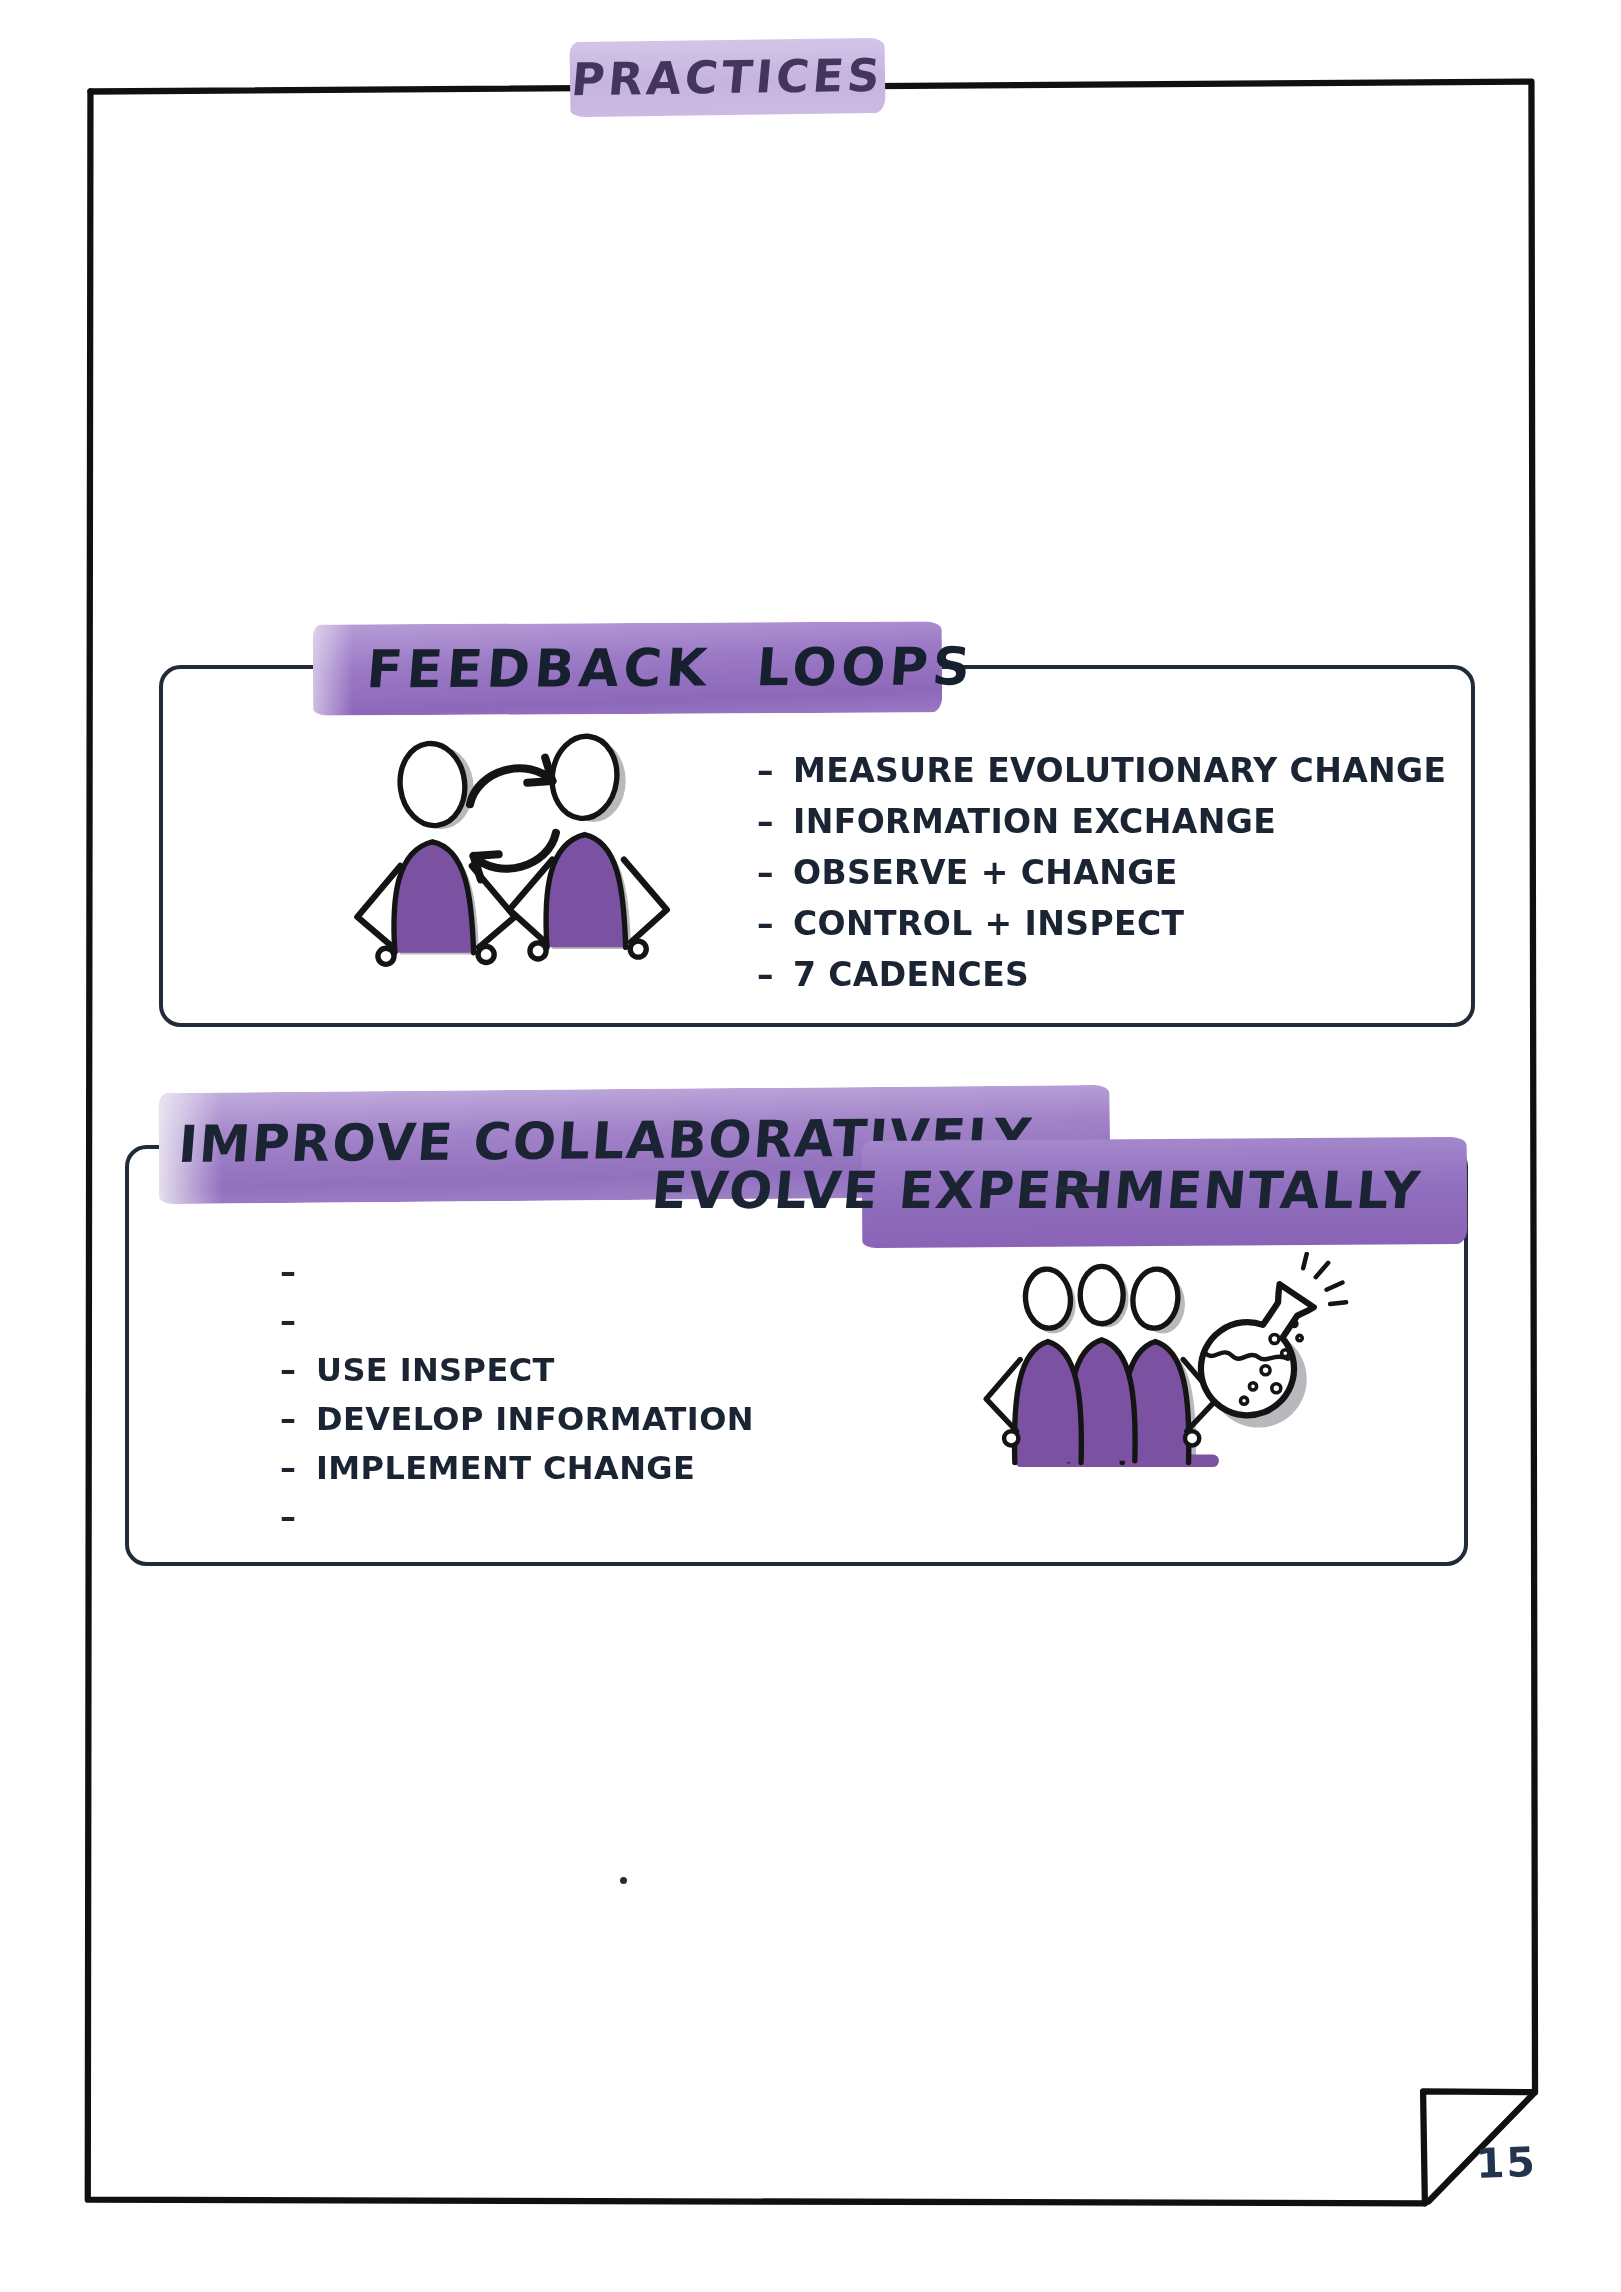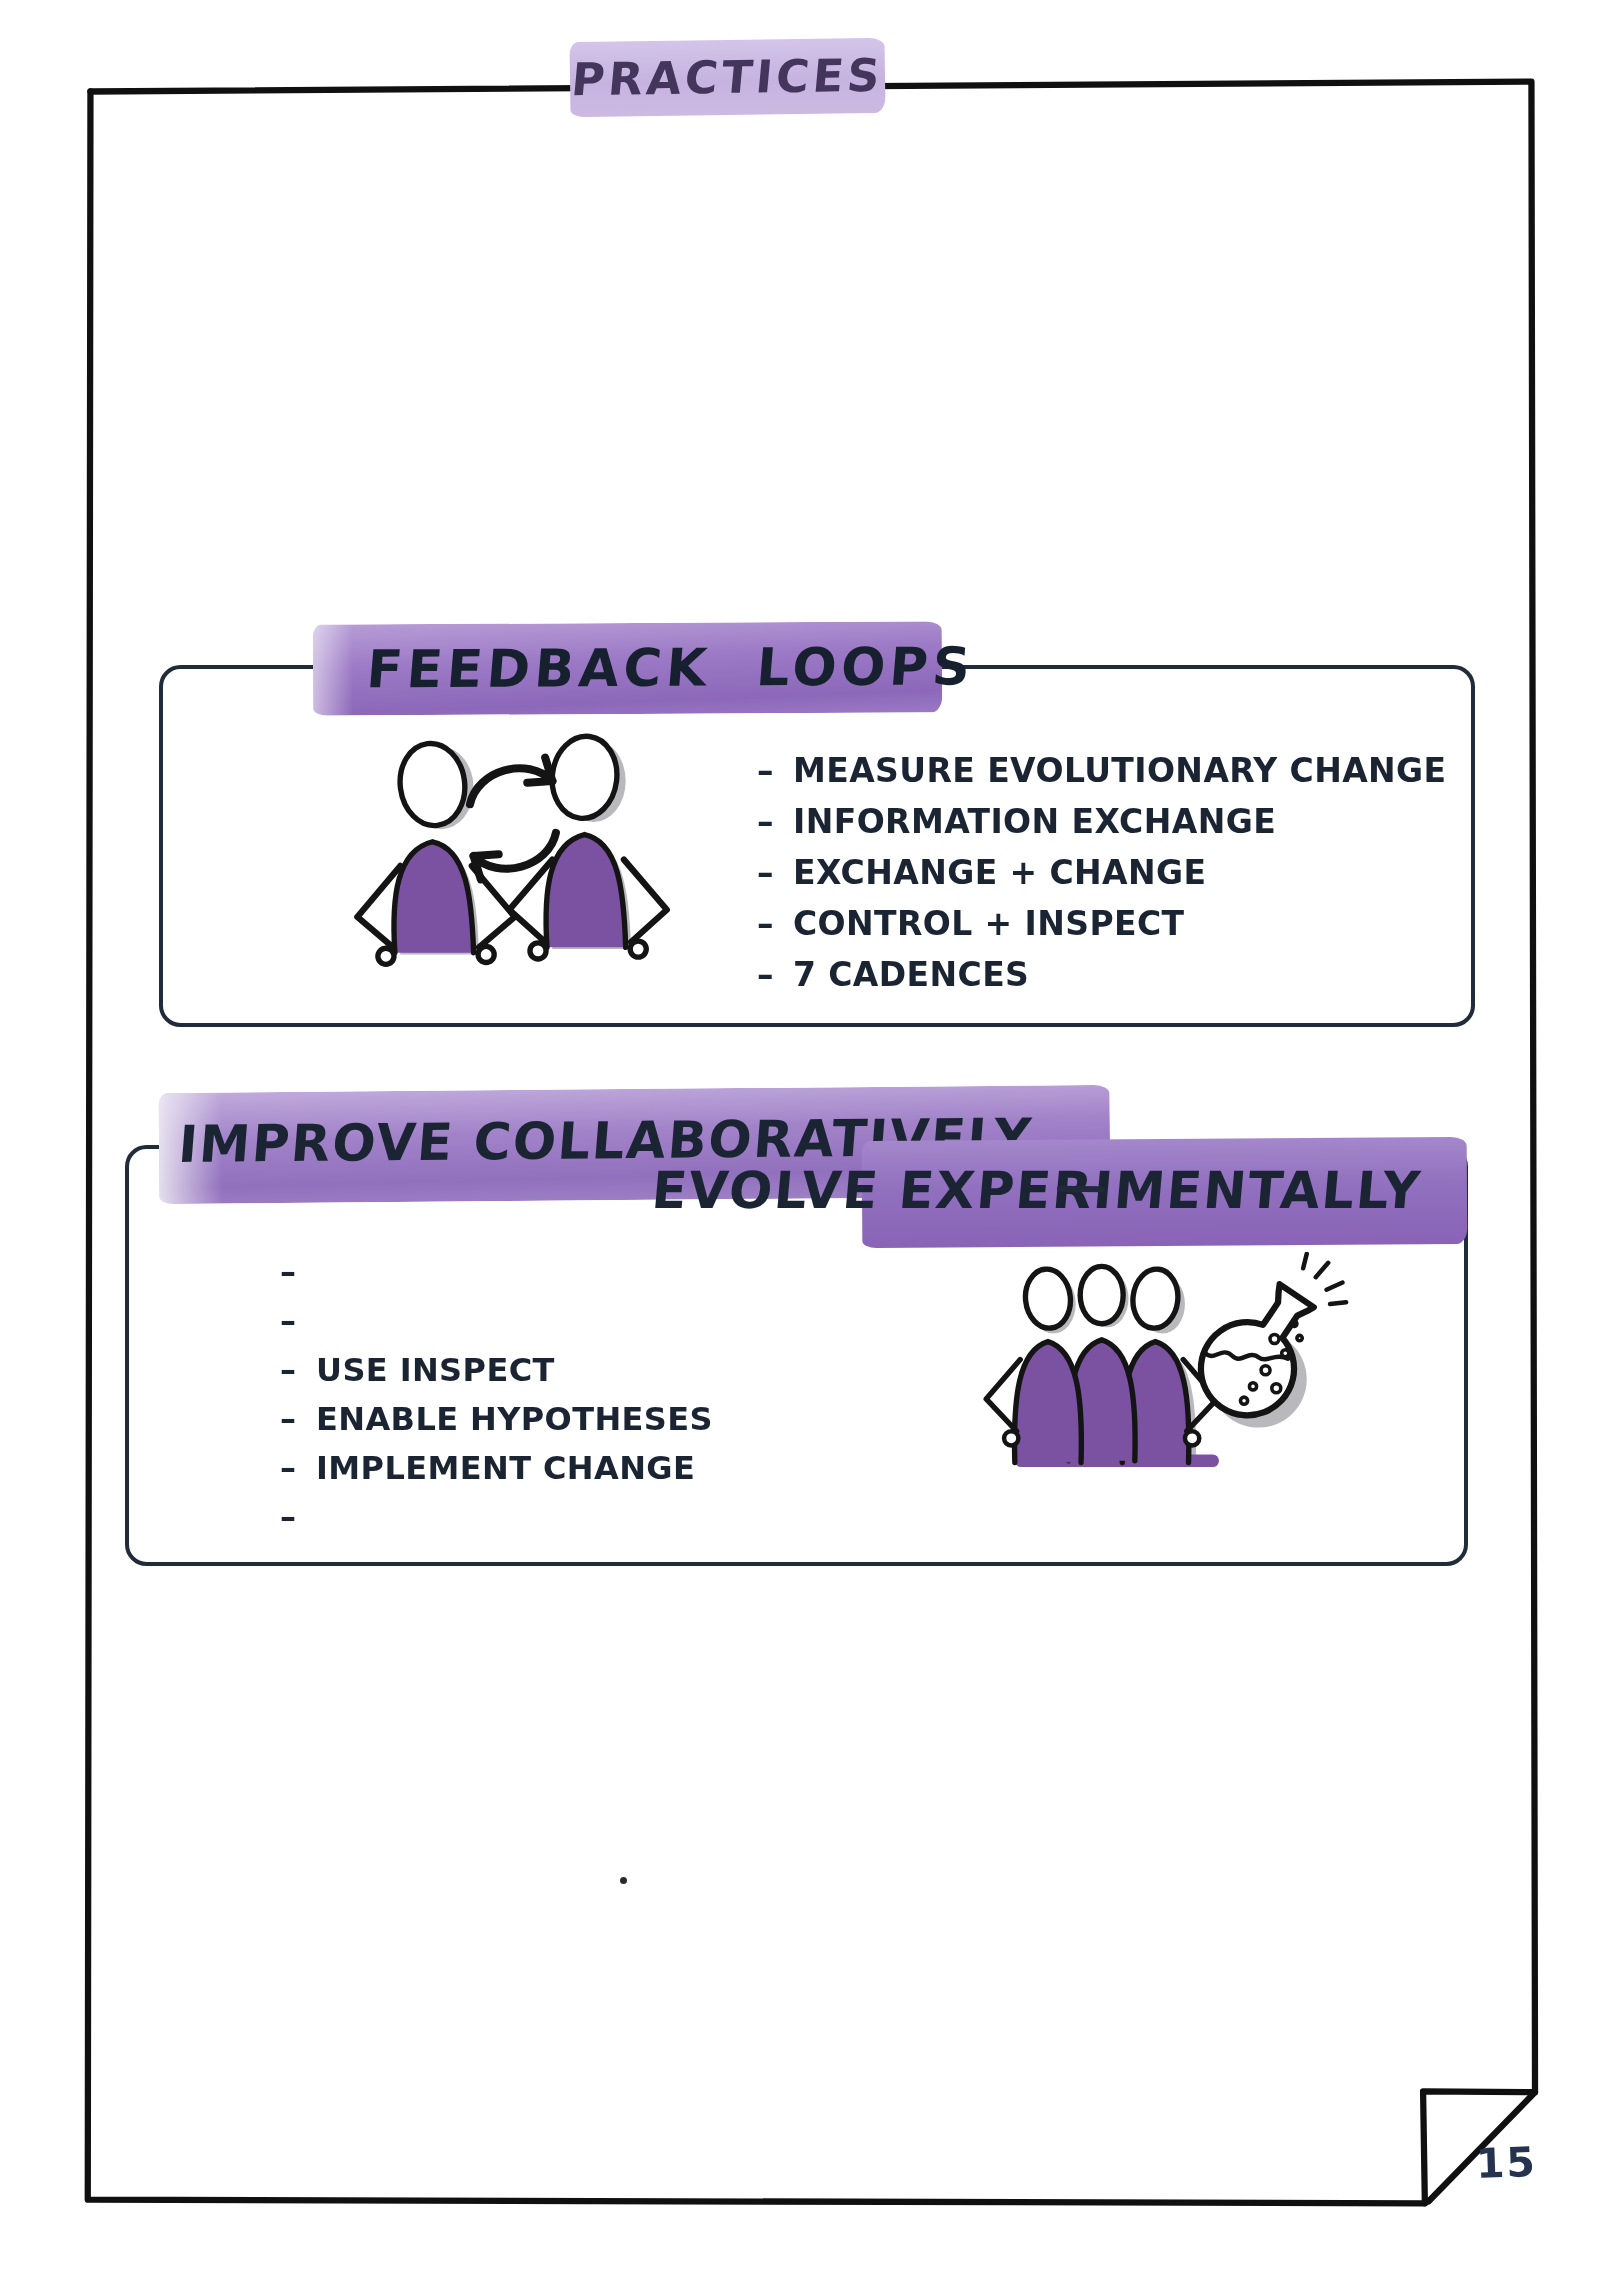--- a/index.html
+++ b/index.html
@@ -153,21 +153,21 @@
   <div class="row">
     <span class="dash">–</span>
     <span>MEASURE EVOLUTIONARY CHANGE</span>
   </div>
   <div class="row">
     <span class="dash">–</span>
     <span>INFORMATION EXCHANGE</span>
   </div>
   <div class="row">
     <span class="dash">–</span>
-    <span>EXCHANGE + CHANGE</span>
+    <span>OBSERVE + CHANGE</span>
   </div>
   <div class="row">
     <span class="dash">–</span>
     <span>CONTROL + INSPECT</span>
   </div>
   <div class="row">
     <span class="dash">–</span>
     <span>7 CADENCES</span>
   </div>
 </div>
@@ -186,21 +186,21 @@
   </div>
   <div class="row">
     <span class="dash">–</span>
   </div>
   <div class="row">
     <span class="dash">–</span>
     <span>USE INSPECT</span>
   </div>
   <div class="row">
     <span class="dash">–</span>
-    <span>ENABLE HYPOTHESES</span>
+    <span>DEVELOP INFORMATION</span>
   </div>
   <div class="row">
     <span class="dash">–</span>
     <span>IMPLEMENT CHANGE</span>
   </div>
   <div class="row">
     <span class="dash">–</span>
   </div>
 </div>
 

